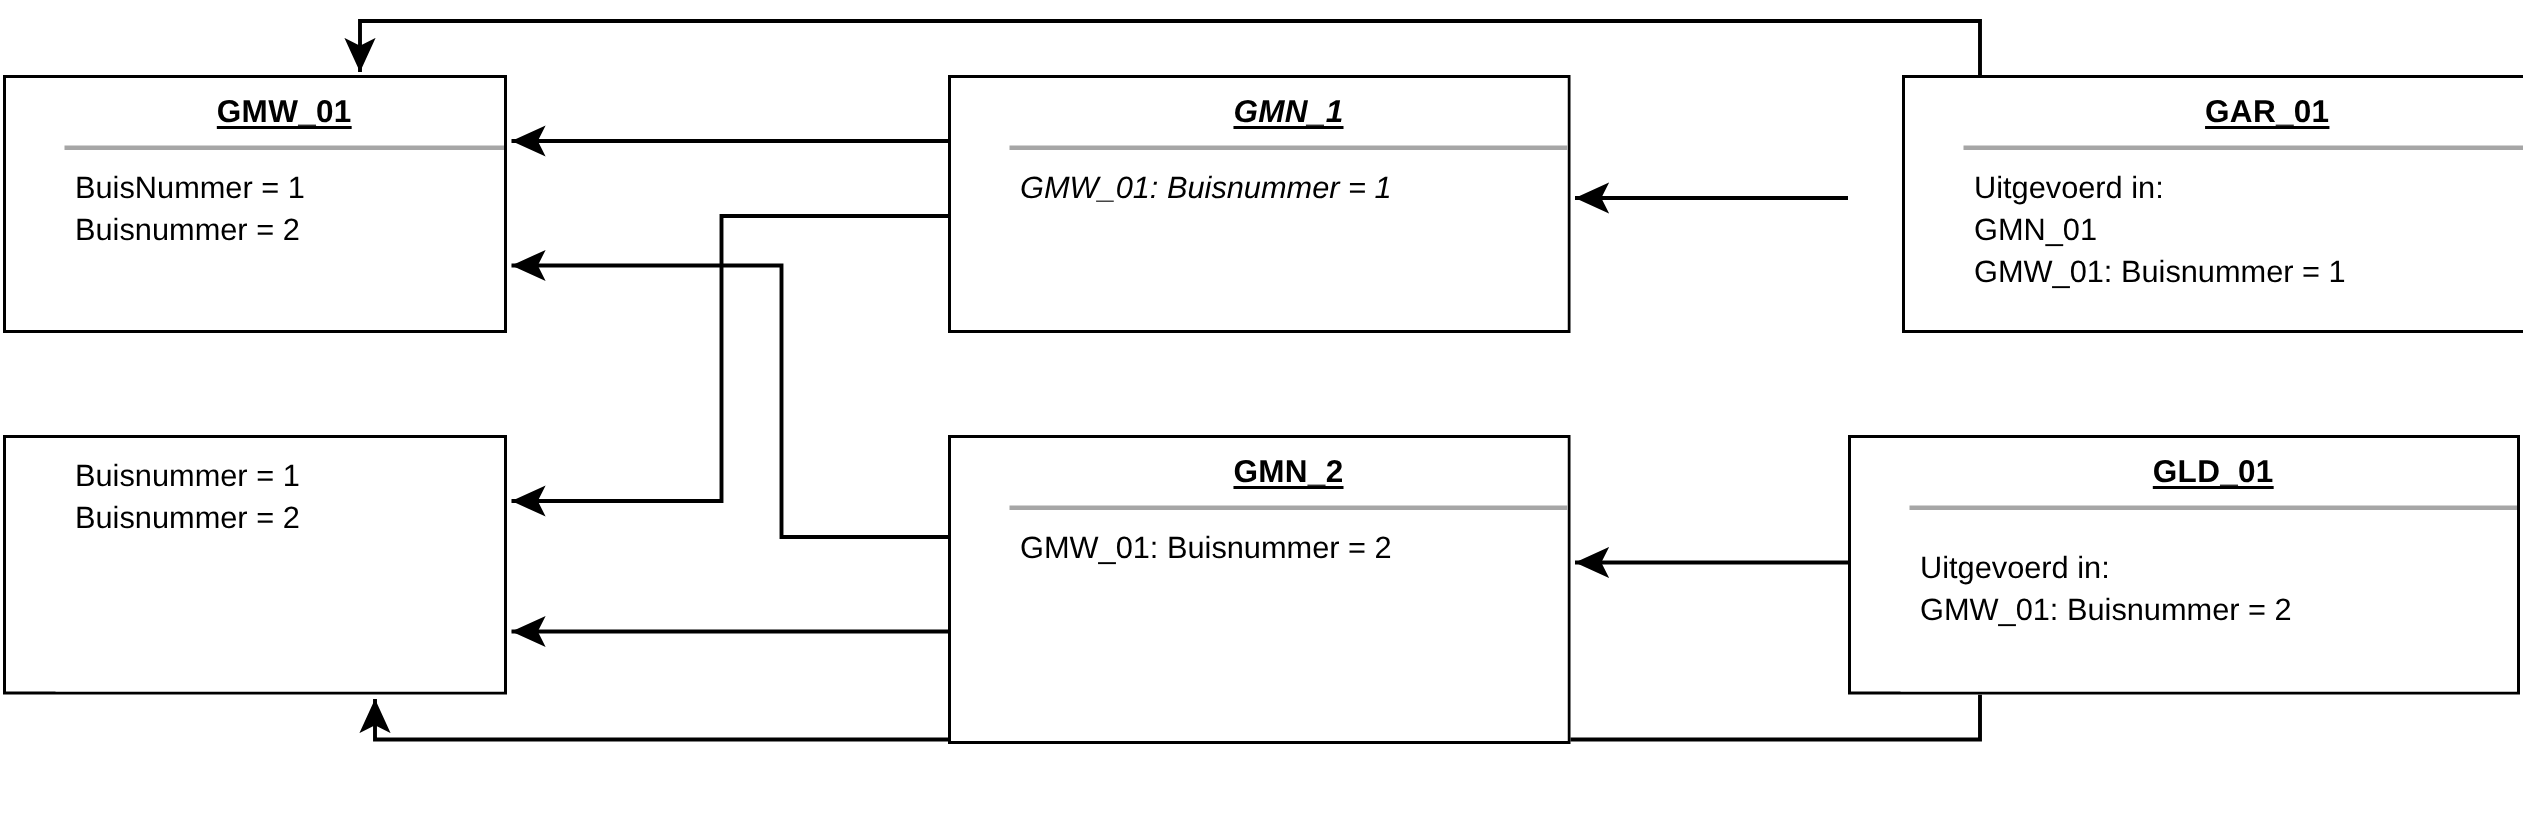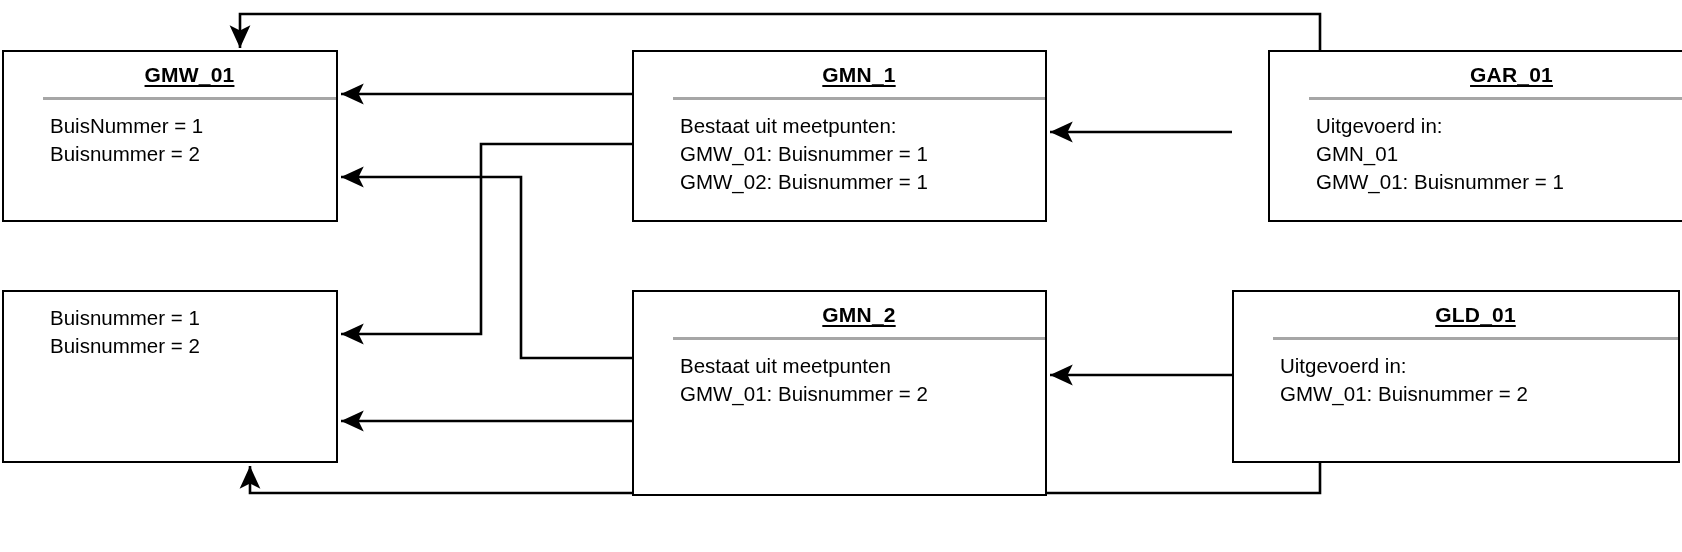--- a/index.html
+++ b/index.html
@@ -104,28 +104,26 @@
   <div class="node" style="left:2px; top:50px; width:336px; height:172px;">
     <div class="node-header">
       <span class="node-title">GMW_01</span>
     </div>
     <div class="node-body">
       <div class="node-line">BuisNummer = 1</div>
       <div class="node-line">Buisnummer = 2</div>
     </div>
   </div>
 
-  <div class="node" style="left:632px; top:50px; width:415px; height:172px;">
+  <div class="node" style="left:632px; top:50px; width:415px; height:172px;font-style:italic;">
     <div class="node-header">
       <span class="node-title">GMN_1</span>
     </div>
     <div class="node-body">
-      <div class="node-line">Bestaat uit meetpunten:</div>
       <div class="node-line">GMW_01: Buisnummer = 1</div>
-      <div class="node-line">GMW_02: Buisnummer = 1</div>
     </div>
   </div>
 
   <div class="node" style="left:1268px; top:50px; width:448px; height:172px;">
     <div class="node-header">
       <span class="node-title">GAR_01</span>
     </div>
     <div class="node-body">
       <div class="node-line">Uitgevoerd in:</div>
       <div class="node-line">GMN_01</div>
@@ -138,26 +136,25 @@
       <div class="node-line">Buisnummer = 1</div>
       <div class="node-line">Buisnummer = 2</div>
     </div>
   </div>
 
   <div class="node" style="left:632px; top:290px; width:415px; height:206px;">
     <div class="node-header">
       <span class="node-title">GMN_2</span>
     </div>
     <div class="node-body">
-      <div class="node-line">Bestaat uit meetpunten</div>
       <div class="node-line">GMW_01: Buisnummer = 2</div>
     </div>
   </div>
 
-  <div class="node" style="left:1232px; top:290px; width:448px; height:173px;">
+  <div class="node" style="left:1232px; top:290px; width:448px; height:173px;gap:13px;">
     <div class="node-header">
       <span class="node-title">GLD_01</span>
     </div>
     <div class="node-body">
       <div class="node-line">Uitgevoerd in:</div>
       <div class="node-line">GMW_01: Buisnummer = 2</div>
     </div>
   </div>
 
 </div>

